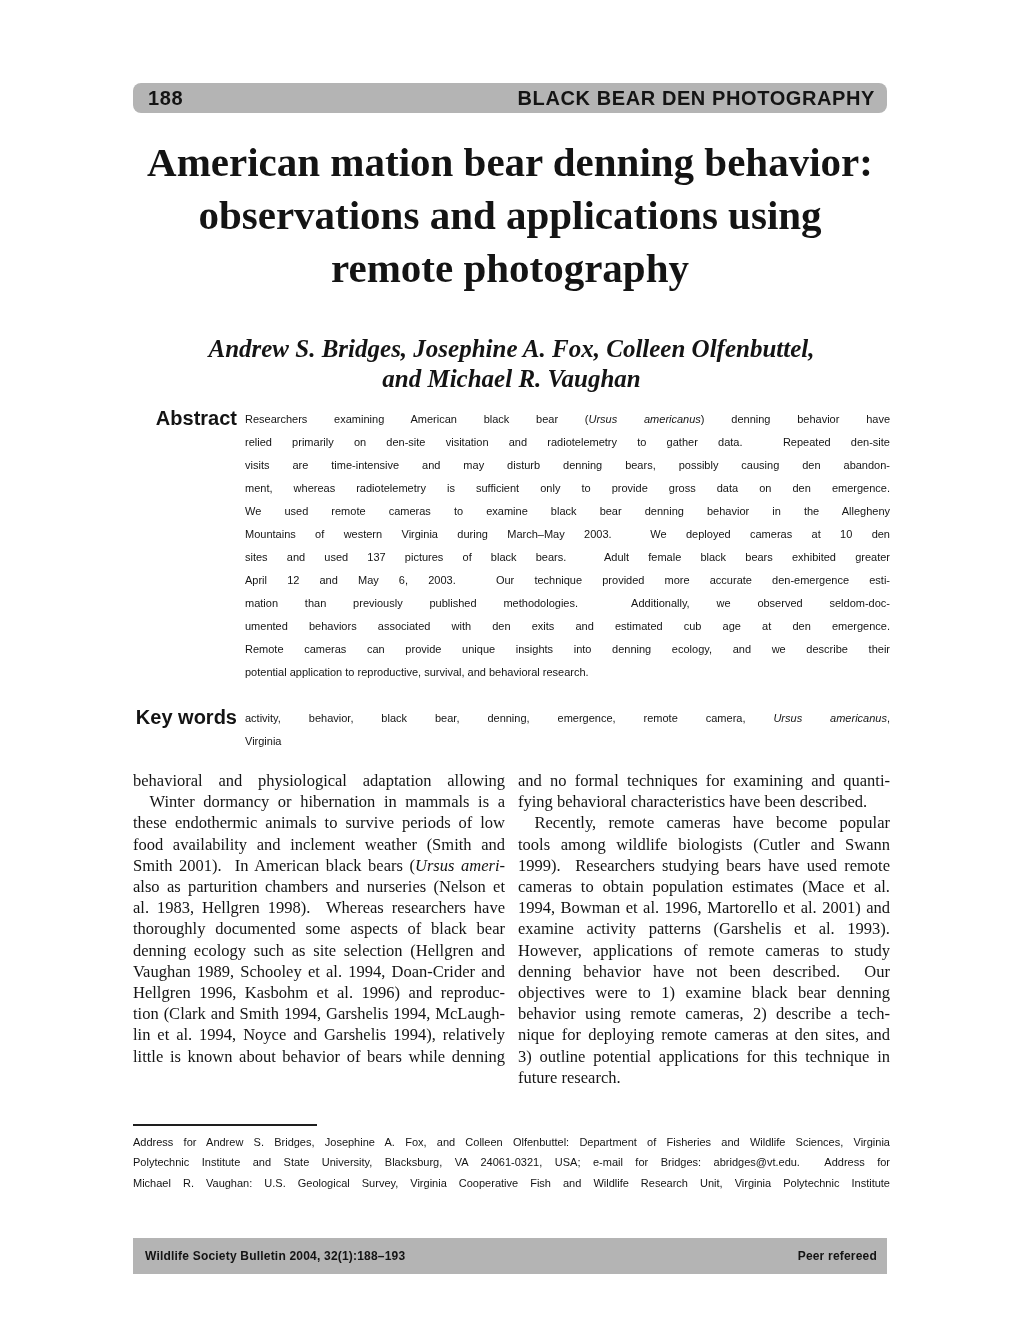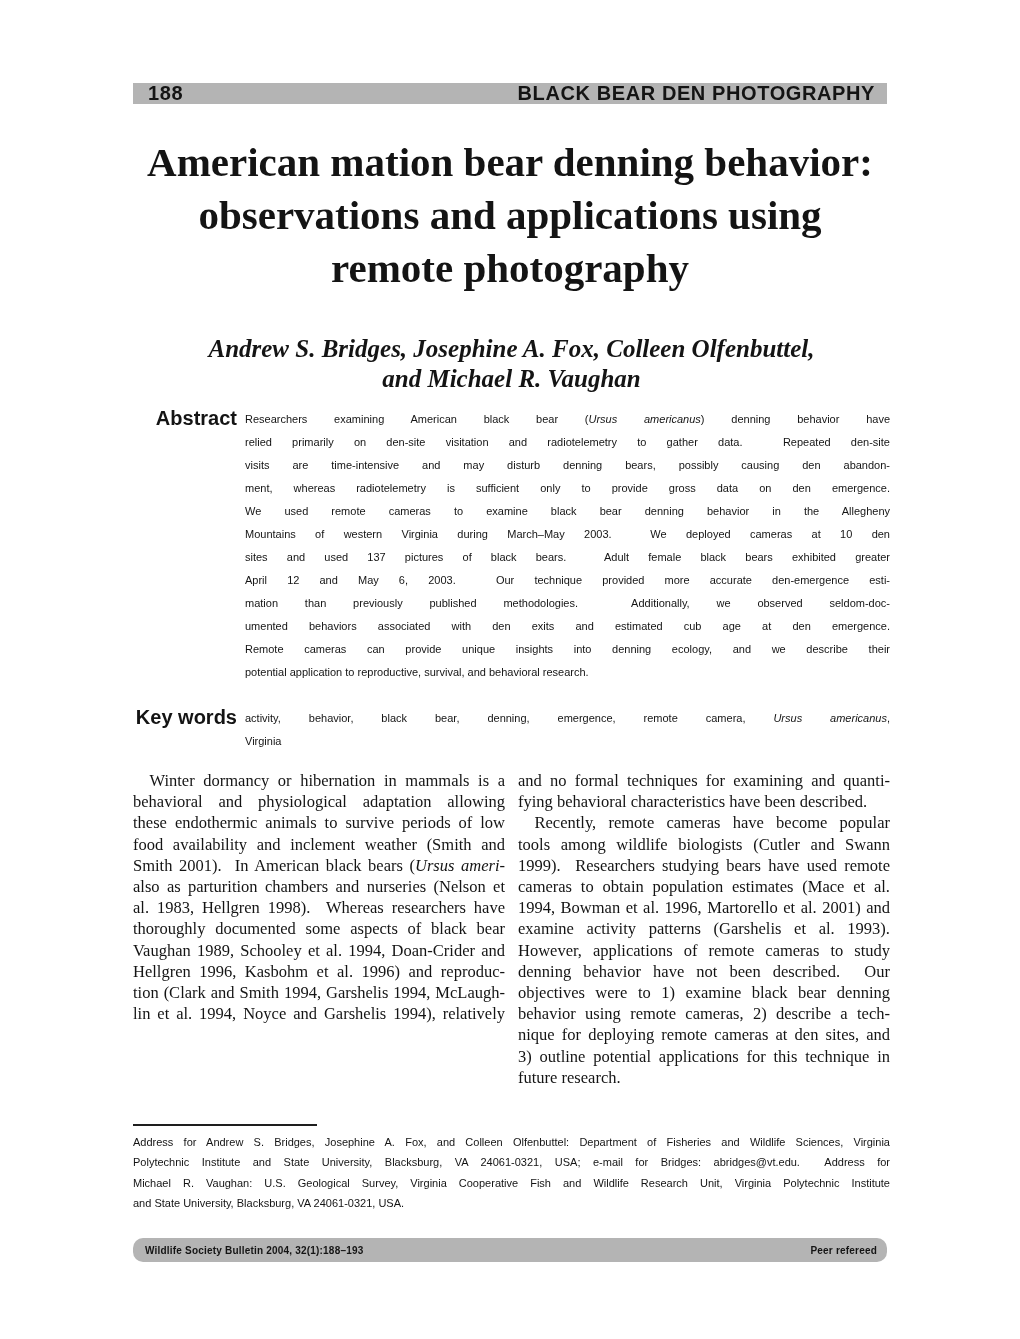--- a/index.html
+++ b/index.html
@@ -14,28 +14,28 @@
   
   .runhead, .footbar {
     position: absolute; left: 133px; width: 754px;
     background: var(--bar_gray, #b4b4b4);
     display: flex; justify-content: space-between; align-items: center;
     box-sizing: border-box;
     font-family: "Liberation Sans", sans-serif;
     font-weight: bold;
   }
   .runhead {
-    top: 83px; height: 21px;
+    top: 83px; height: 30px;
     padding: 0 12px 0 15px;
-    font-size: 20px; letter-spacing: 0.6px;
+    font-size: 20px; letter-spacing: 0.6px; border-radius: 8px;
   }
   .footbar {
-    top: 1238px; height: 24px;
+    top: 1238px; height: 36px;
     padding: 0 10px 0 12px;
-    font-size: 10px; letter-spacing: 0.2px; border-radius: 10px;
+    font-size: 12px; letter-spacing: 0.2px;
   }
 
   
   .tline {
     white-space: pre-wrap;
     text-align: justify;
     text-align-last: justify;
   }
   .tline.ragged { text-align-last: left; }
 
@@ -134,32 +134,34 @@
       <div class="tline ragged">potential application to reproductive, survival, and behavioral research.</div>
     </div>
 
   <div class="label keywords-label">Key words</div>
   <div class="sans-block keywords-text">
       <div class="tline">activity, behavior, black bear, denning, emergence, remote camera, <i>Ursus americanus</i>,</div>
       <div class="tline ragged">Virginia</div>
     </div>
 
   <div class="col col-left">
+      <div class="tline">behavioral and physiological adaptation allowing</div>
       <div class="tline">  Winter dormancy or hibernation in mammals is a</div>
-      <div class="tline">behavioral and physiological adaptation allowing</div>
       <div class="tline">these endothermic animals to survive periods of low</div>
       <div class="tline">food availability and inclement weather (Smith and</div>
       <div class="tline">Smith 2001).  In American black bears (<i>Ursus ameri-</i></div>
       <div class="tline">also as parturition chambers and nurseries (Nelson et</div>
       <div class="tline">al. 1983, Hellgren 1998).  Whereas researchers have</div>
       <div class="tline">thoroughly documented some aspects of black bear</div>
+      <div class="tline">denning ecology such as site selection (Hellgren and</div>
       <div class="tline">Vaughan 1989, Schooley et al. 1994, Doan-Crider and</div>
       <div class="tline">Hellgren 1996, Kasbohm et al. 1996) and reproduc-</div>
       <div class="tline">tion (Clark and Smith 1994, Garshelis 1994, McLaugh-</div>
       <div class="tline">lin et al. 1994, Noyce and Garshelis 1994), relatively</div>
+      <div class="tline">little is known about behavior of bears while denning</div>
     </div>
   <div class="col col-right">
       <div class="tline">and no formal techniques for examining and quanti-</div>
       <div class="tline ragged">fying behavioral characteristics have been described.</div>
       <div class="tline">  Recently, remote cameras have become popular</div>
       <div class="tline">tools among wildlife biologists (Cutler and Swann</div>
       <div class="tline">1999).  Researchers studying bears have used remote</div>
       <div class="tline">cameras to obtain population estimates (Mace et al.</div>
       <div class="tline">1994, Bowman et al. 1996, Martorello et al. 2001) and</div>
       <div class="tline">examine activity patterns (Garshelis et al. 1993).</div>
@@ -170,21 +172,20 @@
       <div class="tline">nique for deploying remote cameras at den sites, and</div>
       <div class="tline">3) outline potential applications for this technique in</div>
       <div class="tline ragged">future research.</div>
     </div>
 
   <div class="footnote-rule"></div>
   <div class="footnote">
       <div class="tline">Address for Andrew S. Bridges, Josephine A. Fox, and Colleen Olfenbuttel: Department of Fisheries and Wildlife Sciences, Virginia</div>
       <div class="tline">Polytechnic Institute and State University, Blacksburg, VA 24061-0321, USA; e-mail for Bridges: abridges@vt.edu.  Address for</div>
       <div class="tline">Michael R. Vaughan: U.S. Geological Survey, Virginia Cooperative Fish and Wildlife Research Unit, Virginia Polytechnic Institute</div>
-      <div class="tline ragged">and State University, Blacksburg, VA 24061-0321, USA.</div>
     </div>
 
   <footer class="footbar">
     <span>Wildlife Society Bulletin 2004, 32(1):188–193</span>
     <span>Peer refereed</span>
   </footer>
 
 </div>
 
 </body></html>

